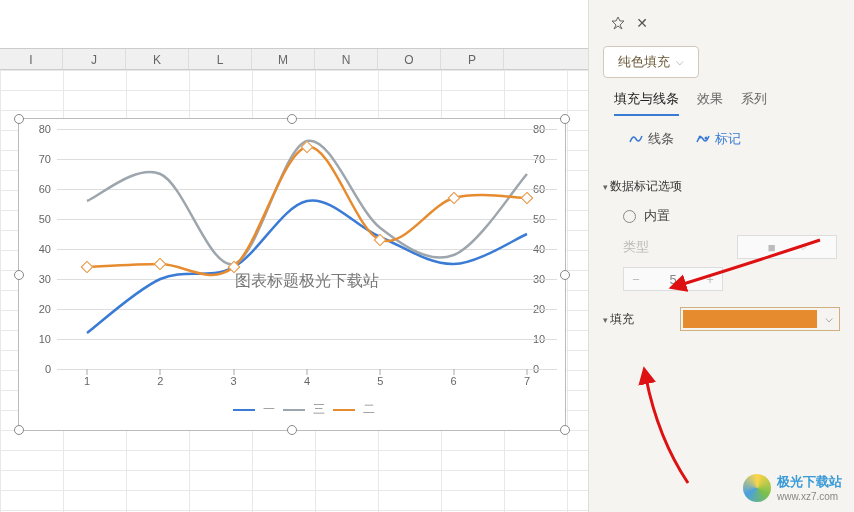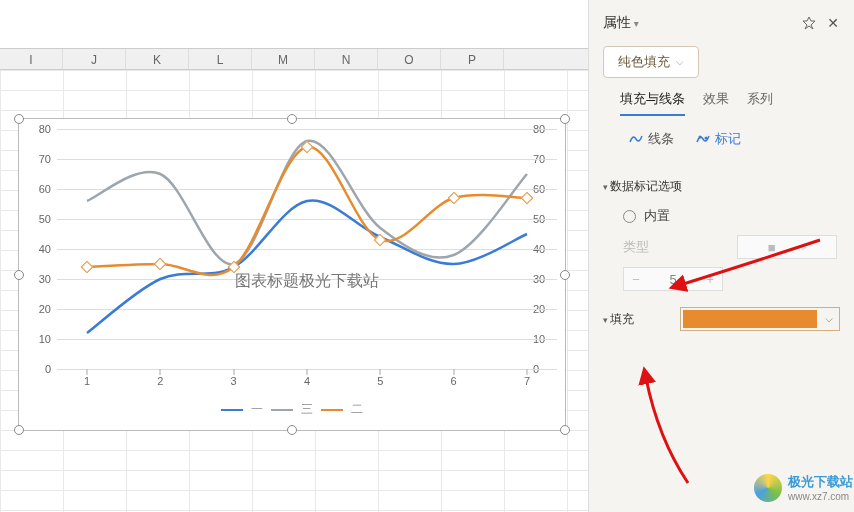--- a/index.html
+++ b/index.html
@@ -34,35 +34,35 @@
   .x-axis { position: absolute; left: 38px; top: 256px; width: 500px; height: 20px; }
   .x-axis div { position: absolute; font-size: 11px; color: #666; transform: translateX(-50%); }
   .x-axis .tick { position: absolute; top: -6px; width: 1px; height: 6px; background: #aaa; }
   
   .marker { position: absolute; width: 9px; height: 9px; border: 1px solid #4da0e6; background: #fff; transform: translate(-50%,-50%) rotate(45deg); }
   .marker::before, .marker::after { content:""; position:absolute; background:#4da0e6; }
   .marker.orange { border-color: #e0873c; }
   
   .chart-title { position: absolute; left: 0; top: 142px; width: 100%; text-align: center; font-size: 16px; color: #777; font-weight: 500; }
   
-  .legend { position: absolute; left: 0; top: 282px; width: 100%; text-align: center; font-size: 12px; color: #888; }
+  .legend { position: absolute; left: 12px; top: 282px; width: 100%; text-align: center; font-size: 12px; color: #888; }
   .legend span { margin: 0 4px; }
   .legend .ln { display: inline-block; width: 22px; height: 2px; vertical-align: middle; }
   
   svg.lines { position: absolute; left: 0; top: 0; width: 500px; height: 240px; overflow: visible; }
   
   
   .panel-header { display: flex; align-items: center; padding: 6px 12px 10px 14px; }
   .panel-title { font-size: 14px; color: #333; flex: 1; }
   .panel-title::after { content: " ▾"; font-size: 10px; color: #888; }
   .pin, .close { width: 18px; height: 18px; display: inline-flex; align-items: center; justify-content: center; font-size: 14px; color: #555; cursor: pointer; margin-left: 6px; }
   
   .series-btn { margin: 4px 0 12px 14px; border: 1px solid #d4c9b8; background: #fff; border-radius: 4px; padding: 6px 14px; font-size: 13px; color: #6b5a3a; display: inline-flex; align-items: center; gap: 6px; }
   
-  .tabs { display: flex; gap: 18px; padding: 0 14px 8px 31px; font-size: 13px; }
+  .tabs { display: flex; gap: 18px; padding: 0 14px 8px 18px; font-size: 13px; margin-left: 7px; }
   .tabs .tab { color: #666; padding-bottom: 6px; cursor: pointer; }
   .tabs .tab.active { color: #222; border-bottom: 2px solid #3a7bd5; }
   
   .subtabs { display: flex; gap: 22px; padding: 6px 14px 14px 40px; font-size: 13px; }
   .subtabs .stab { color: #555; display: flex; align-items: center; gap: 5px; }
   .subtabs .stab.active { color: #3a7bd5; }
   .stab .ic { width: 14px; height: 14px; }
   
   .section { padding: 6px 14px; }
   .sec-head { font-size: 12px; color: #333; margin: 10px 0 6px 0; cursor: pointer; }
@@ -80,21 +80,21 @@
   .stepper .val { flex: 1; text-align: center; color: #888; }
   .type-sel { width: 100px; height: 24px; border: 1px solid #ddd; background: #fafafa; display: flex; align-items: center; justify-content: center; color: #bbb; gap: 24px; }
   
   .color-sel { display: flex; align-items: center; border: 1px solid #d0b080; height: 24px; width: 160px; margin-left: auto; }
   .color-sw { flex: 1; height: 18px; margin: 0 2px; }
   .color-dd { width: 20px; text-align: center; font-size: 10px; color: #888; }
   
   .arrow { position: absolute; pointer-events: none; }
   .arrow svg { overflow: visible; }
   
-  .watermark { position: absolute; right: 1px; bottom: 10px; display: flex; align-items: center; gap: 6px; }
+  .watermark { position: absolute; right: 12px; bottom: 10px; display: flex; align-items: center; gap: 6px; }
   .watermark .logo { width: 28px; height: 28px; border-radius: 50%; background: conic-gradient(#ffd54a, #7cc04a, #4aa0e0, #ffd54a); }
   .watermark .txt { font-size: 13px; }
   .watermark .cn { color: #3a9bd8; font-weight: 600; }
   .watermark .url { color: #888; font-size: 10px; }
 </style>
 </head>
 <body>
 
 <div class="main-area">
   <div class="col-headers" id="colhdrs">
@@ -221,21 +221,20 @@
         <div style="left: 470px;">7</div>
         <div class="tick" style="left: 470px;"></div>
       </div>
 
     <div class="legend" id="legend"><span class="ln" style="background: rgb(58, 123, 213);"></span><span>一</span><span class="ln" style="background: rgb(158, 166, 173);"></span><span>三</span><span class="ln" style="background: rgb(231, 139, 47);"></span><span>二</span></div>
   </div>
 </div>
 
 <div class="panel">
   <div class="panel-header">
-    <div class="panel-title">属性</div>
     <div class="pin">
       <svg width="14" height="14" viewBox="0 0 14 14">
           <path d="M7 1 L9 5 L13 5 L9 9 L11 13 L7 10 L3 13 L5 9 L1 5 L5 5 Z" fill="none" stroke="#666" stroke-width="1"></path>
         </svg>
     </div>
     <div class="close">✕</div>
   </div>
   
   <button class="series-btn">
     <span>纯色填充</span>

